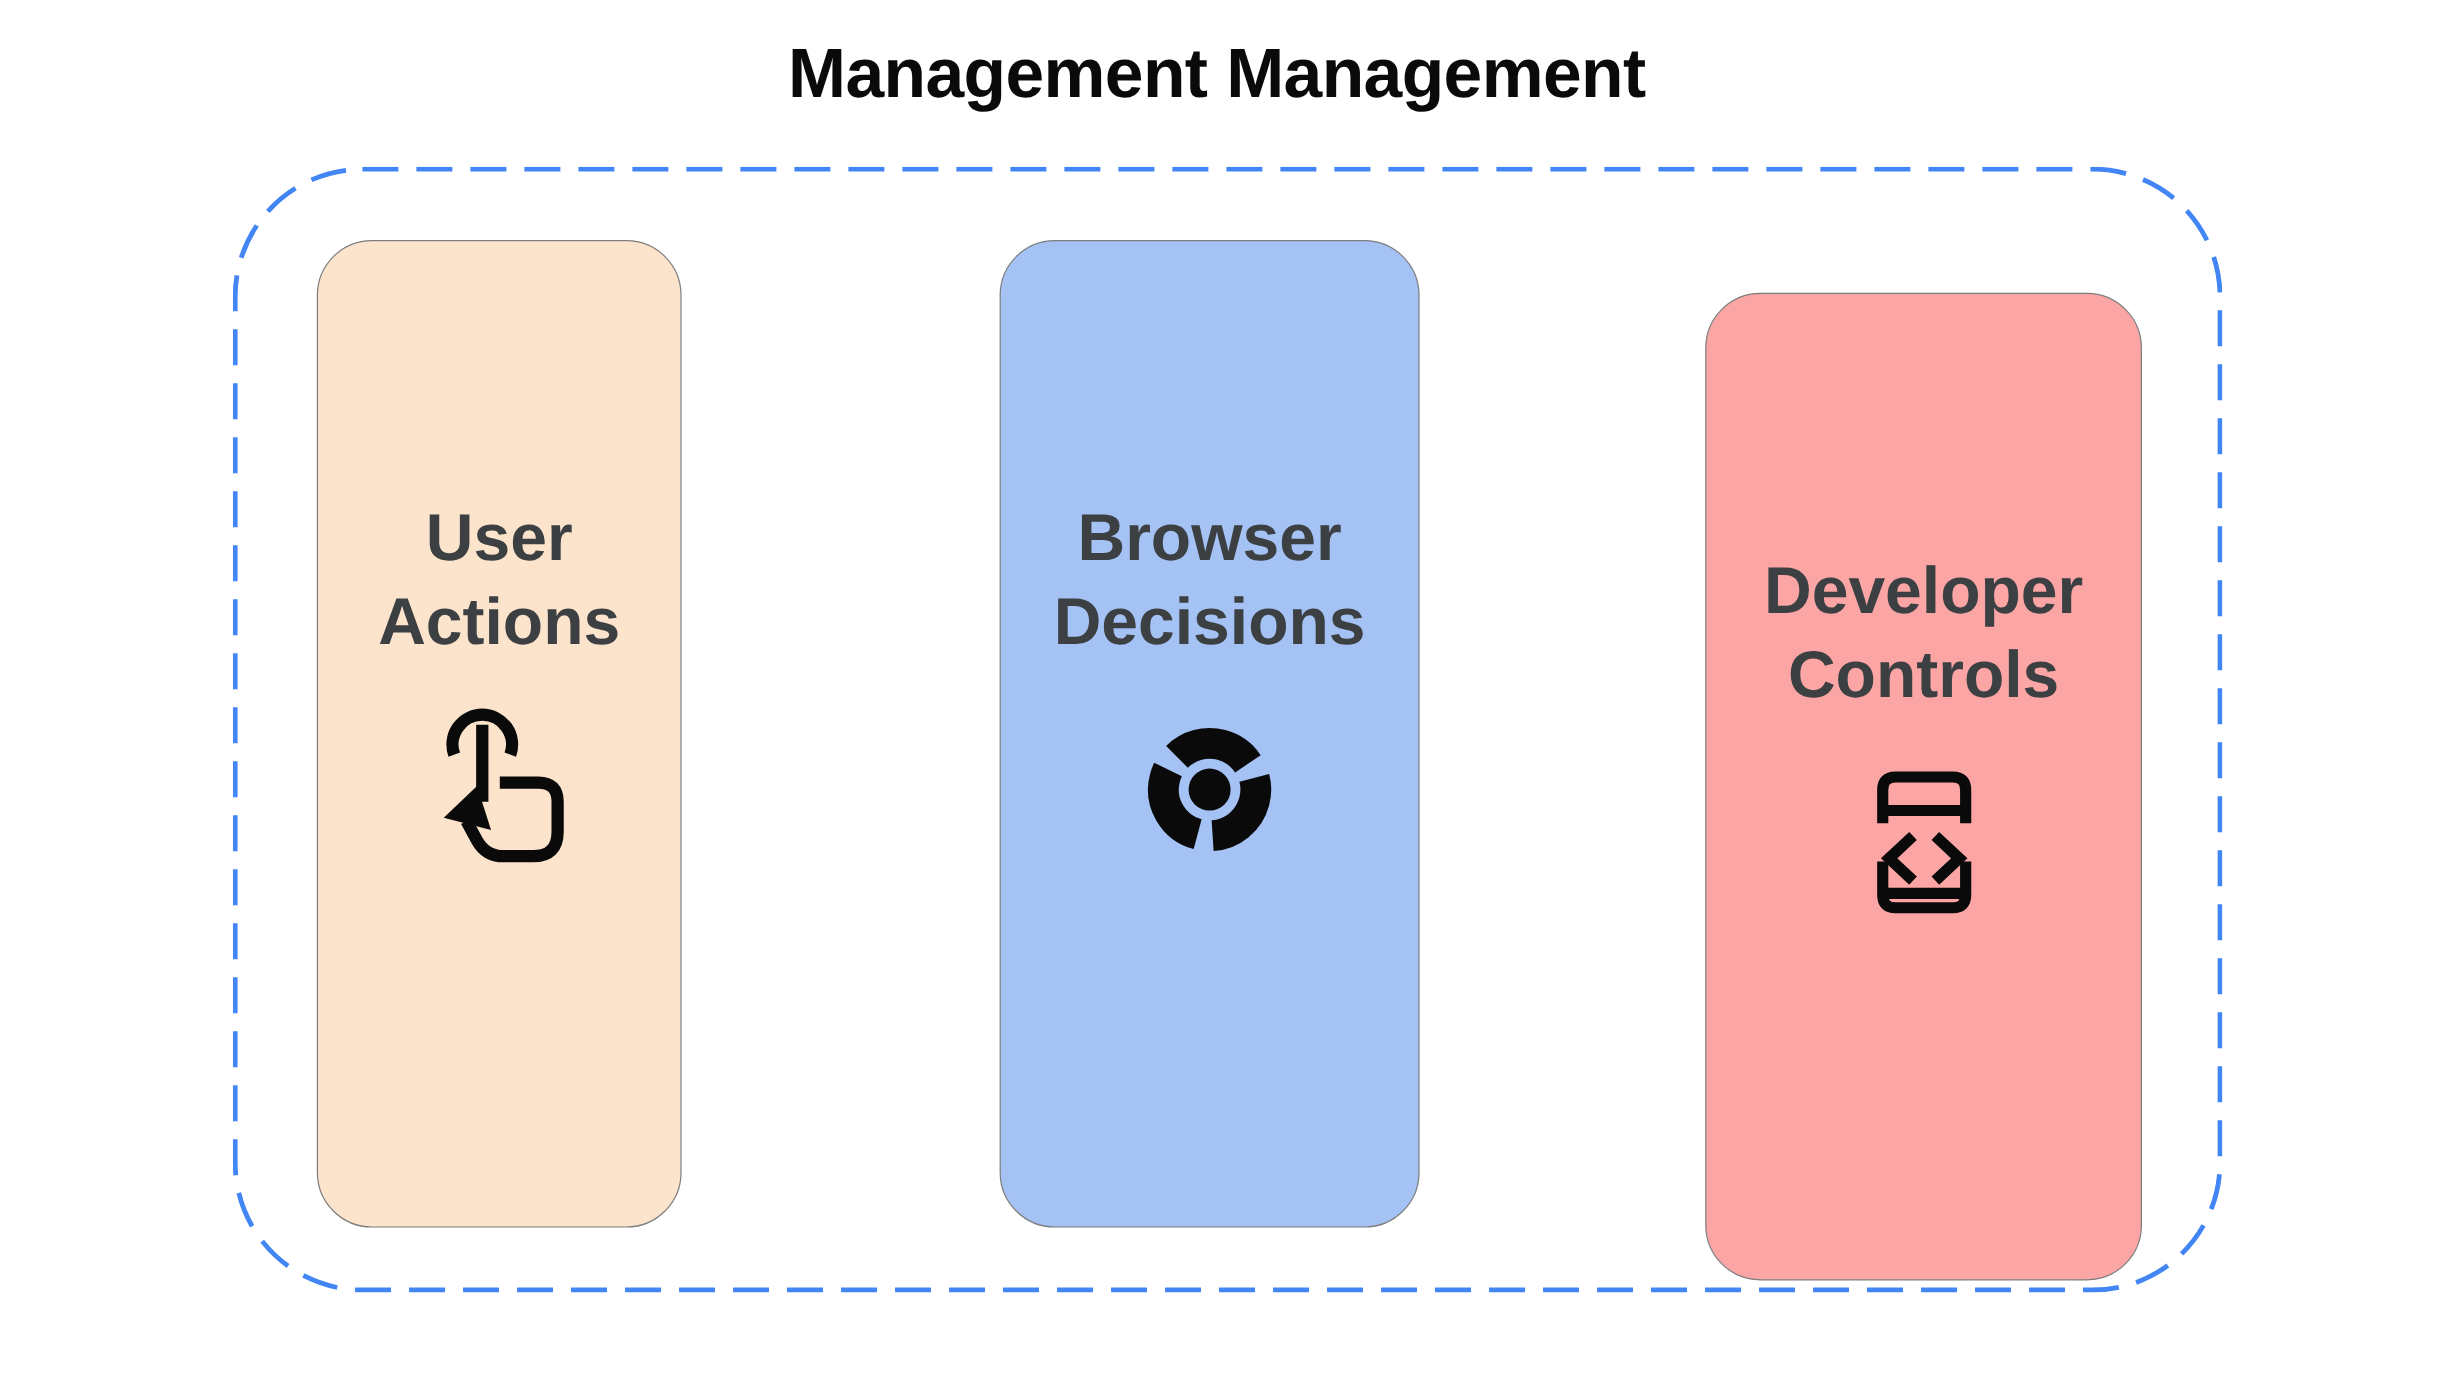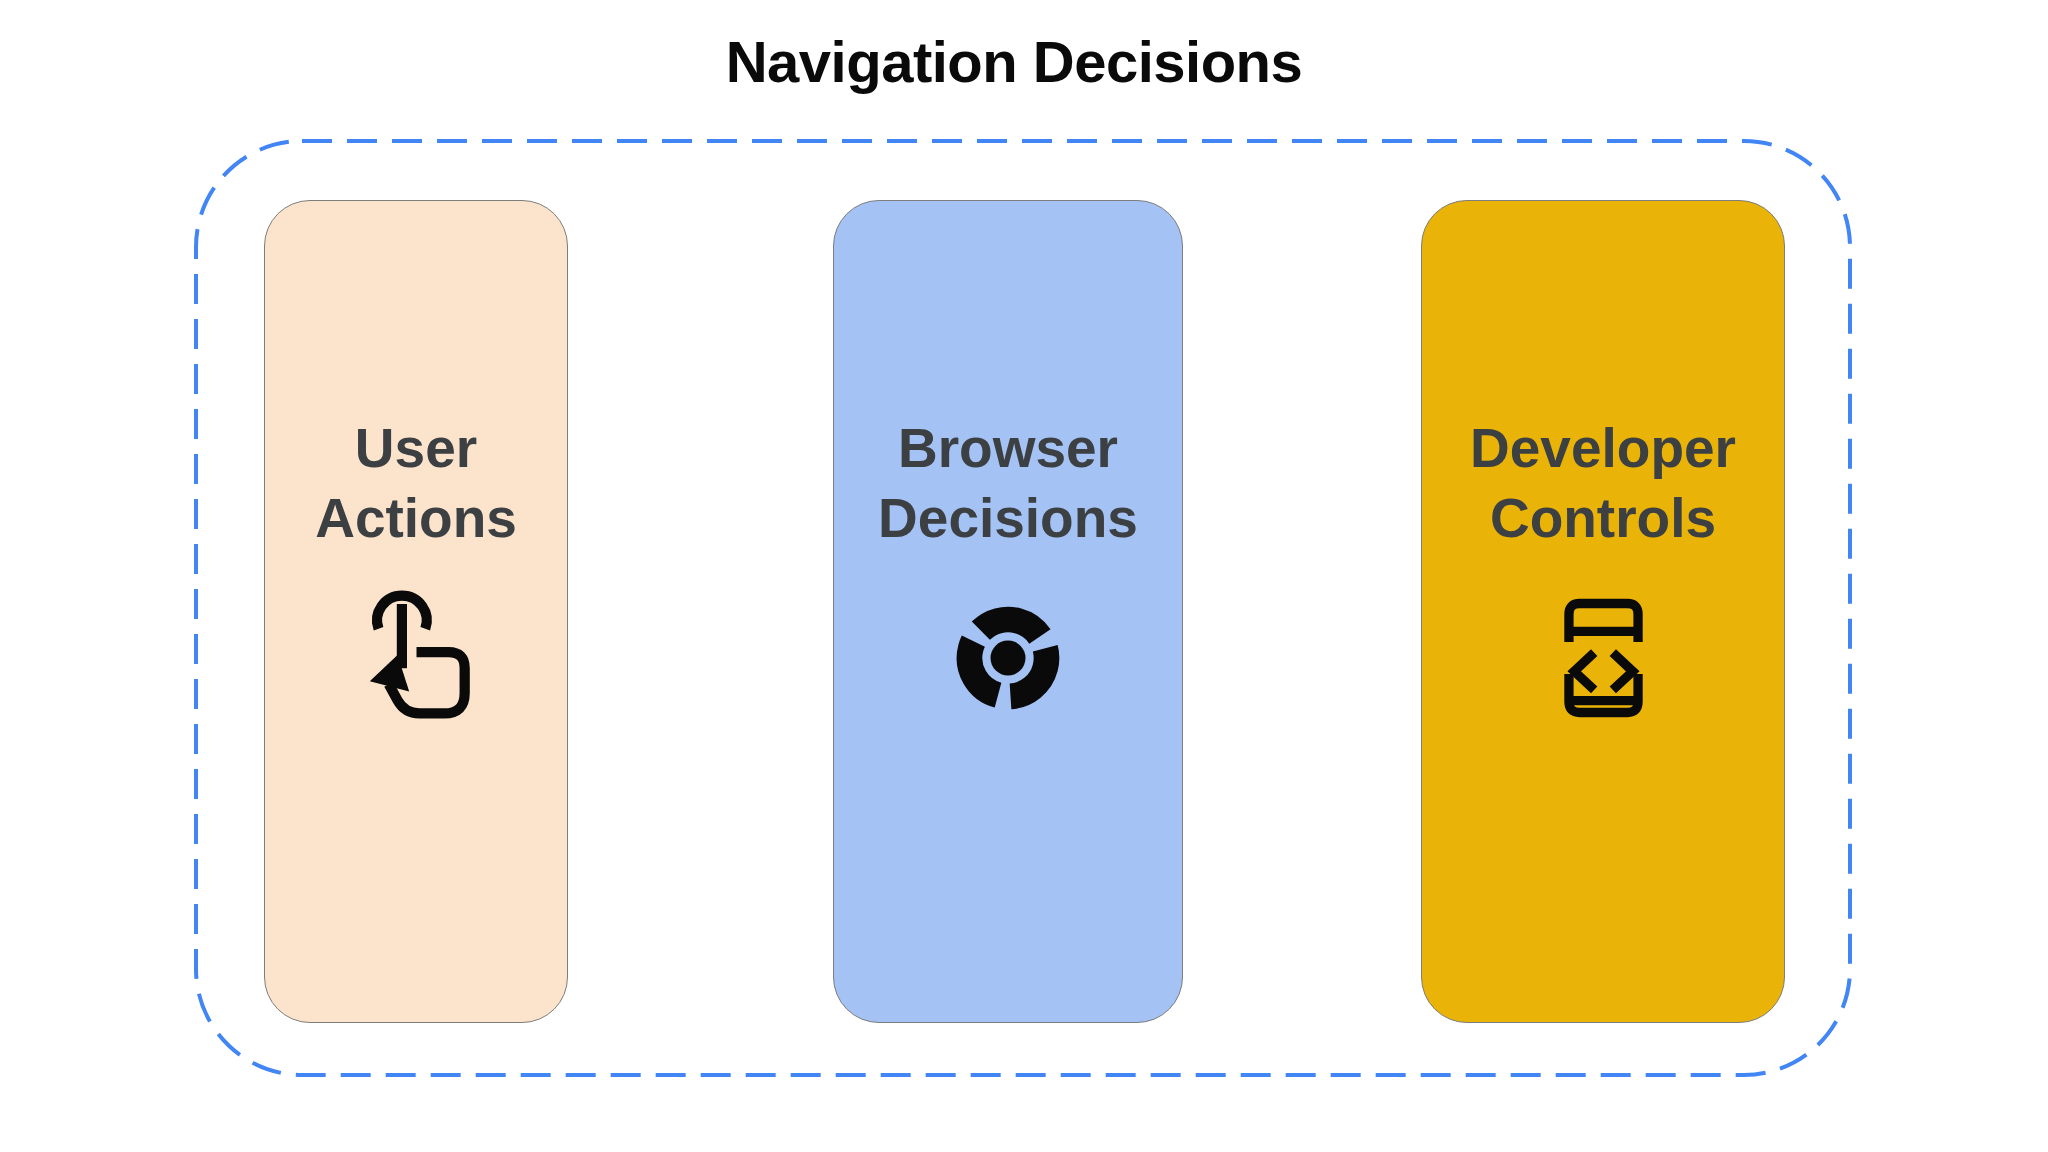--- a/index.html
+++ b/index.html
@@ -66,21 +66,21 @@
     justify-content: center;
     color: #0a0a0a;
   }
   .icon-wrap svg { display: block; }
 </style>
 </head>
 <body>
 
 <div class="stage" style="background: rgb(255, 255, 255);">
 
-  <div class="title" style="color: rgb(10, 10, 10);">Navigation Decisions</div>
+  <div class="title" style="color: rgb(10, 10, 10);">Management Management</div>
 
   <svg class="dashed-svg" viewBox="0 0 1658 938" fill="none">
     <rect id="dashed-rect" x="2" y="2" width="1654" height="934" rx="106" stroke="#4285f4" stroke-width="4" stroke-dasharray="30 15"></rect>
   </svg>
 
   <section class="card card-1" style="background: rgb(252, 228, 204); border-color: rgb(125, 125, 125);">
     <div class="card-label" style="color: rgb(60, 64, 67);">User
 Actions</div>
     <div class="icon-wrap" style="color: rgb(10, 10, 10);">
       <svg width="129" height="146" viewBox="0 0 88 100" fill="none" stroke="currentColor" stroke-width="7" stroke-linejoin="miter">
@@ -96,21 +96,21 @@
     <div class="card-label" style="color: rgb(60, 64, 67);">Browser
 Decisions</div>
     <div class="icon-wrap" style="color: rgb(10, 10, 10);">
       <svg width="112" height="112" viewBox="0 0 96 96">
         <circle cx="48" cy="48" r="15" fill="currentColor"></circle>
         <circle cx="48" cy="48" r="33" fill="none" stroke="currentColor" stroke-width="22" stroke-dasharray="58 11.1" transform="rotate(105 48 48)"></circle>
       </svg>
     </div>
   </section>
 
-  <section class="card card-3" style="background: #eab308; border-color: rgb(125, 125, 125);">
+  <section class="card card-3" style="background: #fca5a5; border-color: rgb(125, 125, 125); margin-top: 44px;">
     <div class="card-label" style="color: rgb(60, 64, 67);">Developer
 Controls</div>
     <div class="icon-wrap" style="color: rgb(10, 10, 10);">
       <svg width="101" height="128" viewBox="0 0 76 96" fill="none" stroke="currentColor" stroke-width="7" stroke-linejoin="miter">
         <path d="M 12 36 V 15 Q 12 7 20 7 H 56 Q 64 7 64 15 V 36"></path>
         <path d="M 13 28 H 63"></path>
         <path d="M 31 44 L 16 58 L 31 72"></path>
         <path d="M 45 44 L 60 58 L 45 72"></path>
         <path d="M 12 60 V 81 Q 12 89 20 89 H 56 Q 64 89 64 81 V 60"></path>
         <path d="M 13 80 H 63"></path>

